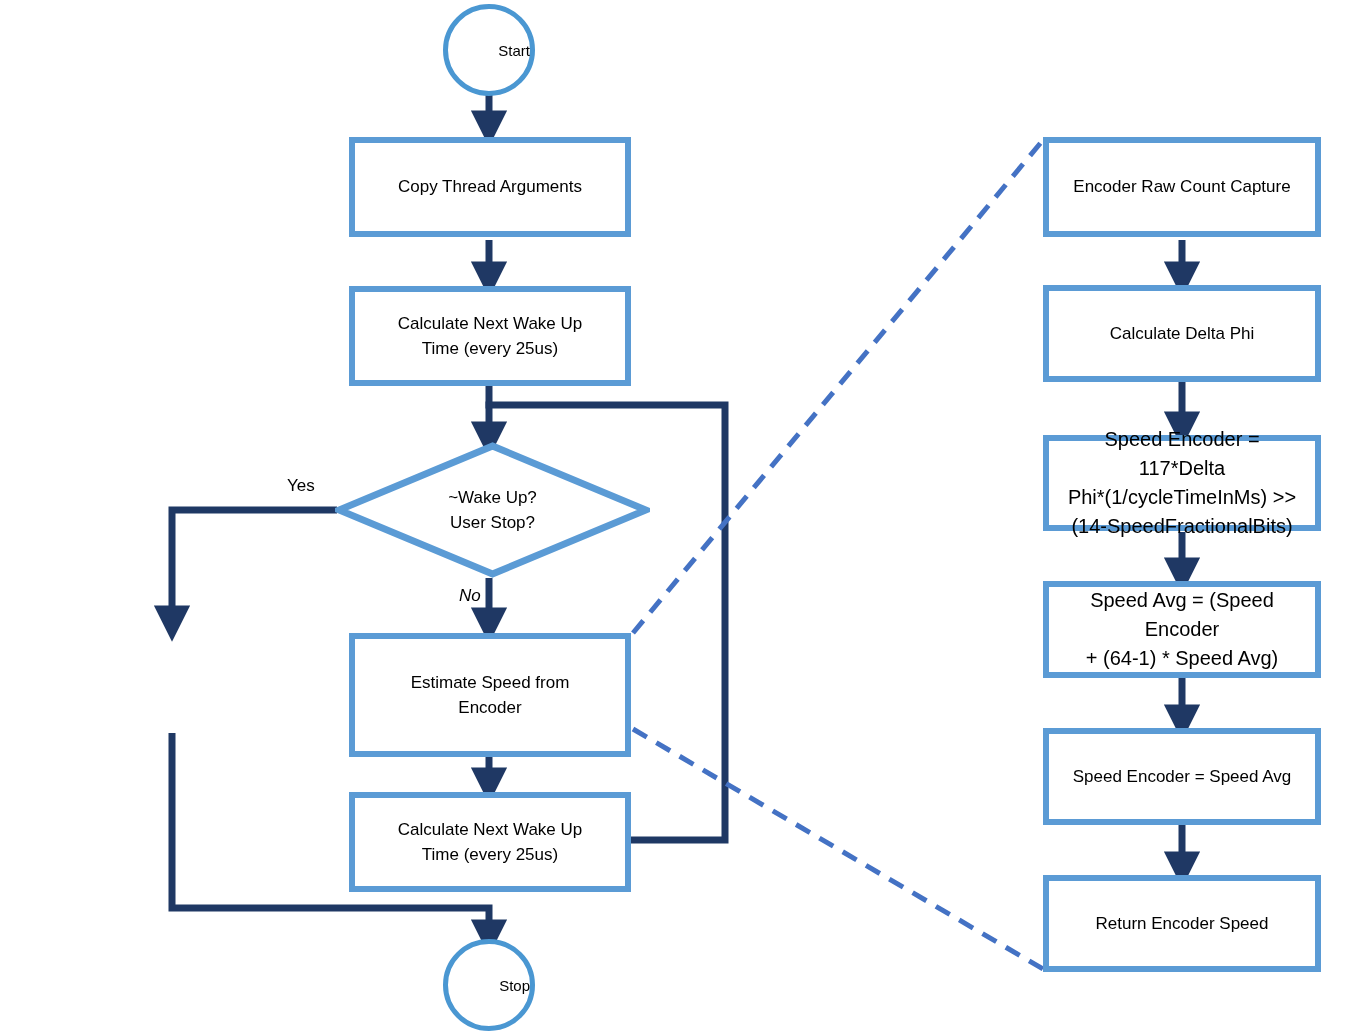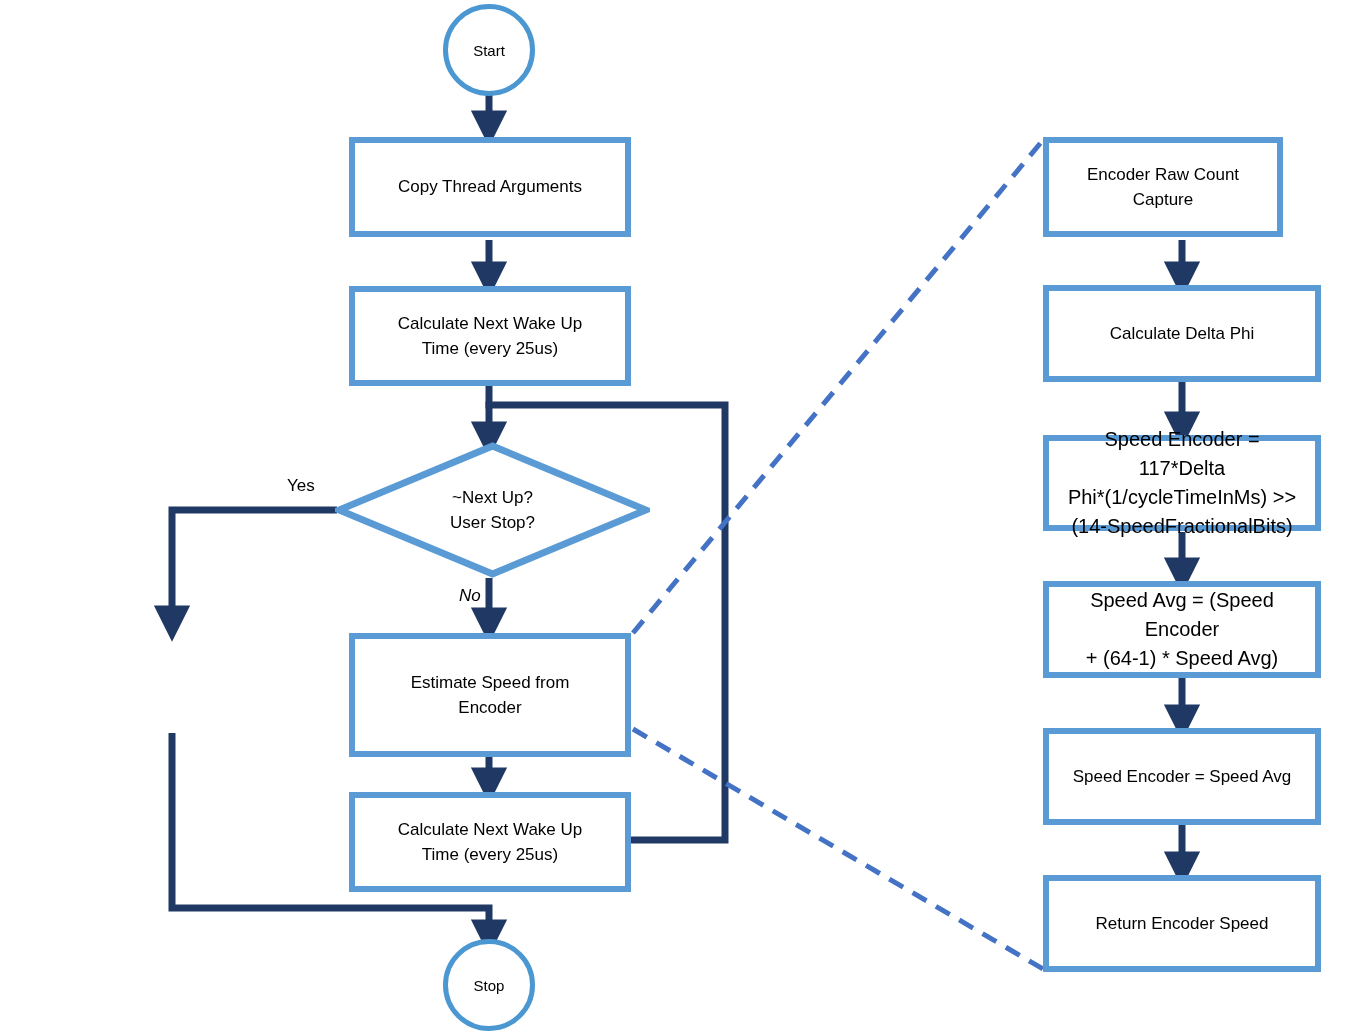--- a/index.html
+++ b/index.html
@@ -40,20 +40,21 @@
     padding: 2px 10px;
   }
   .proc.small {
     font-size: 20px;
     line-height: 1.45;
   }
   .terminator {
     border: 5px solid #4A97D2;
     border-radius: 50%;
     font-size: 15px;
+    justify-content: flex-end;
   }
   .diamond-wrap {
     position: absolute;
     z-index: 5;
   }
   .diamond-wrap svg {
     position: absolute;
     left: 0; top: 0;
   }
   .diamond-label {
@@ -129,21 +130,21 @@
       <span>Calculate Next Wake Up</span><br>
       <span>Time (every 25us)</span>
     </span>
   </div>
 
   <div class="diamond-wrap" style="left:335px; top:442px; width:315px; height:136px;">
     <svg width="315" height="136" viewBox="0 0 315 136" xmlns="http://www.w3.org/2000/svg">
       <polygon points="157.5,4 311,68 157.5,132 4,68" fill="#ffffff" stroke="#5B9BD5" stroke-width="7"></polygon>
     </svg>
     <div class="diamond-label">
-      <span>~Next Up?</span>
+      <span>~Wake Up?</span>
       <span>User Stop?</span>
     </div>
   </div>
 
   <div class="edge-label" style="left:287px; top:476px;">
     <span>Yes</span>
   </div>
 
   <div class="edge-label" style="left:459px; top:586px;font-style:italic;">
     <span>No</span>
@@ -161,21 +162,21 @@
     <span>
       <span>Calculate Next Wake Up</span><br>
       <span>Time (every 25us)</span>
     </span>
   </div>
 
   <div class="node terminator" style="left:443px; top:939px; width:92px; height:92px;">
     <span>Stop</span>
   </div>
 
-  <div class="node proc" style="left:1043px; top:137px; width:240px; height:100px;">
+  <div class="node proc" style="left:1043px; top:137px; width:278px; height:100px;">
     <span>Encoder Raw Count Capture</span>
   </div>
 
   <div class="node proc" style="left:1043px; top:285px; width:278px; height:97px;">
     <span>Calculate Delta Phi</span>
   </div>
 
   <div class="node proc small" style="left:1043px; top:435px; width:278px; height:96px;">
     <span>
       <span>Speed Encoder = 117*Delta</span><br>

